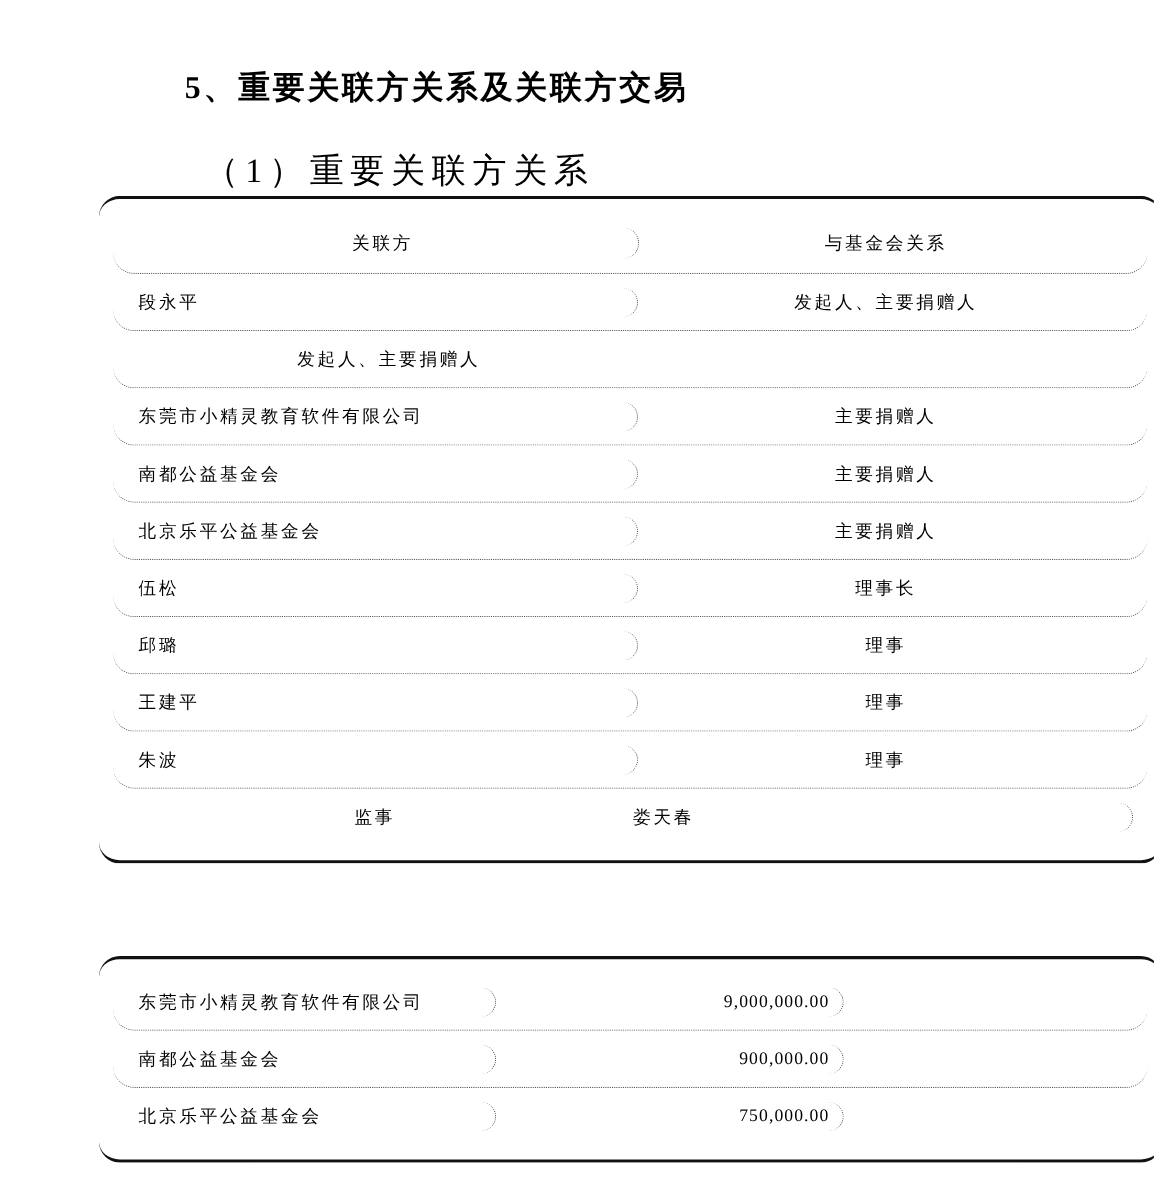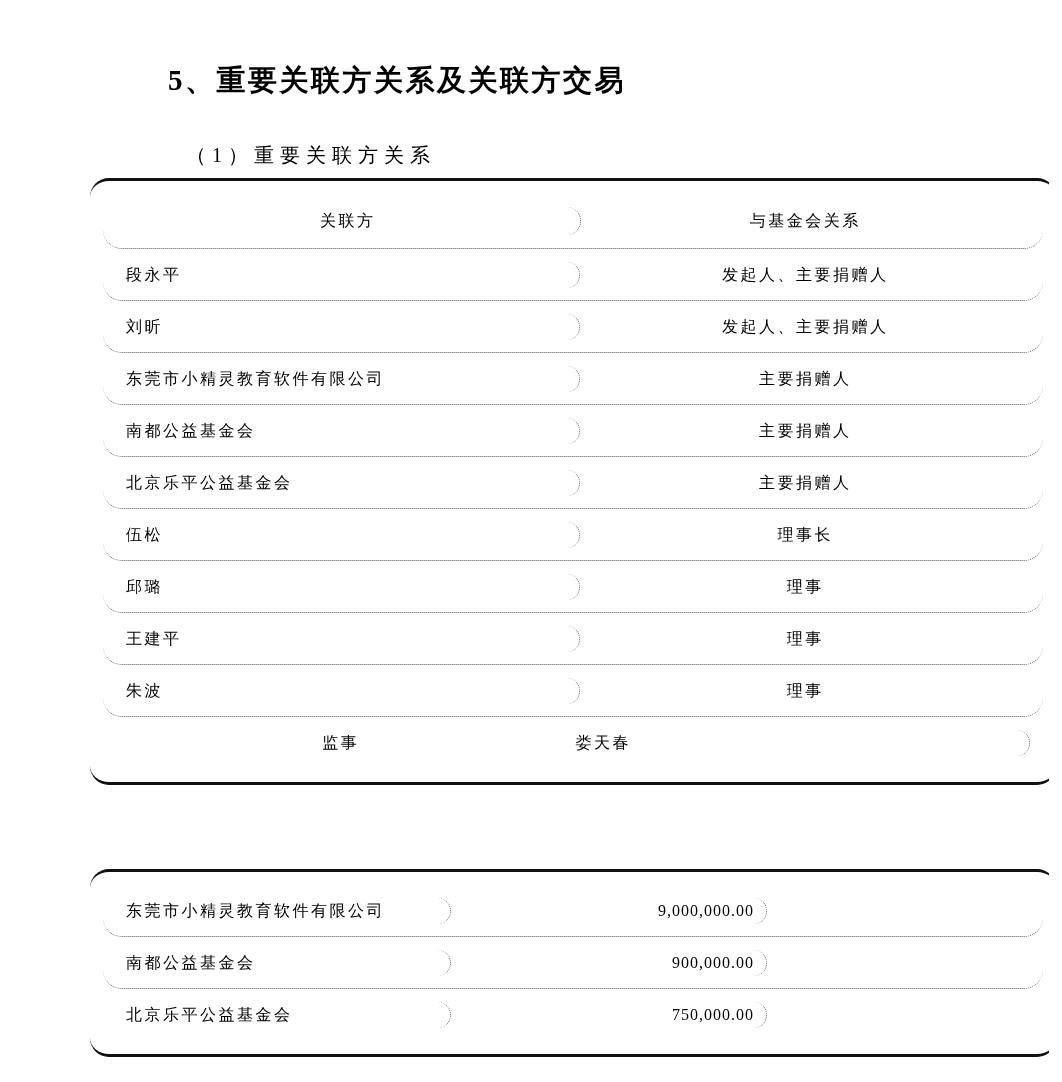--- a/index.html
+++ b/index.html
@@ -19,21 +19,21 @@
     position:absolute;
     left:129px; top:25px;
     font-size:29px;
     font-weight:bold;
     letter-spacing:2.5px;
     line-height:33px;
     white-space:nowrap;
   }
   .sub-heading {
     position:absolute;
-    font-size:20px;
+    font-size:31px;
     font-weight:normal;
     letter-spacing:6px;
     line-height:30px;
     white-space:nowrap;
   }
   .sub1 { left:147px; top:101px; }
   .sub2 { left:147px; top:802px; }
 
   .tbl {
     position:absolute;
@@ -86,21 +86,20 @@
   <div class="tbl tbl1">
     <div class="tr header">
       <div class="td c1 center">关联方</div>
       <div class="td c2 center">与基金会关系</div>
     </div>
     <div class="tr">
       <div class="td c1 left">段永平</div>
       <div class="td c2 center">发起人、主要捐赠人</div>
     </div>
     <div class="tr">
-      <div class="td c1 left">刘昕</div>
       <div class="td c2 center">发起人、主要捐赠人</div>
     </div>
     <div class="tr">
       <div class="td c1 left">东莞市小精灵教育软件有限公司</div>
       <div class="td c2 center">主要捐赠人</div>
     </div>
     <div class="tr">
       <div class="td c1 left">南都公益基金会</div>
       <div class="td c2 center">主要捐赠人</div>
     </div>

